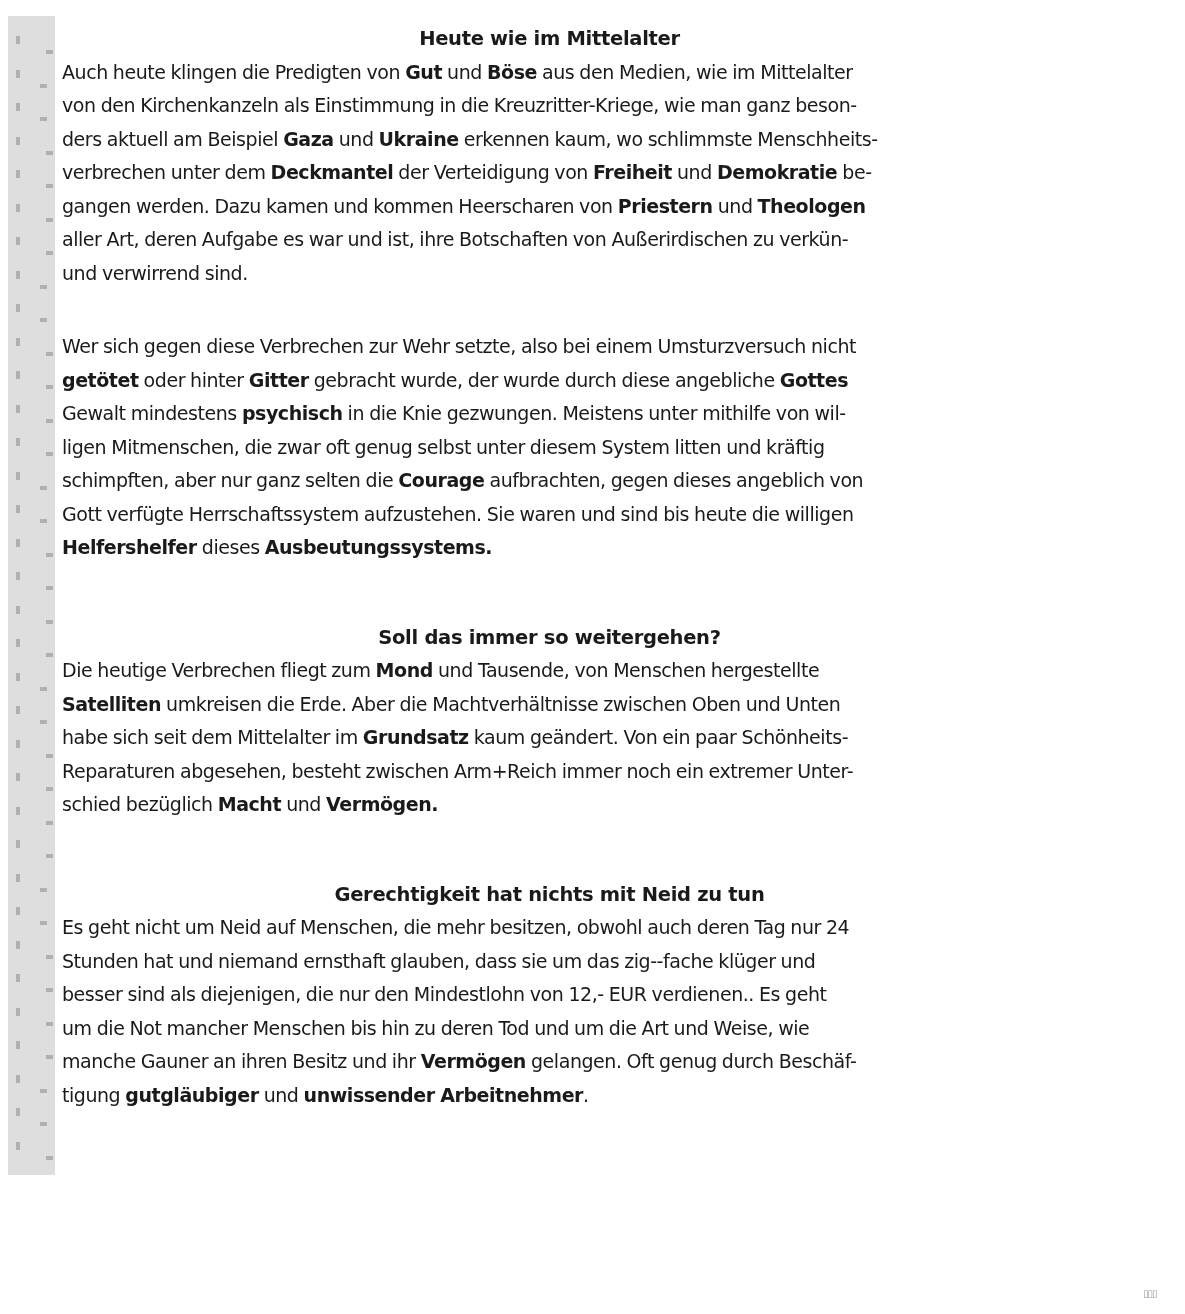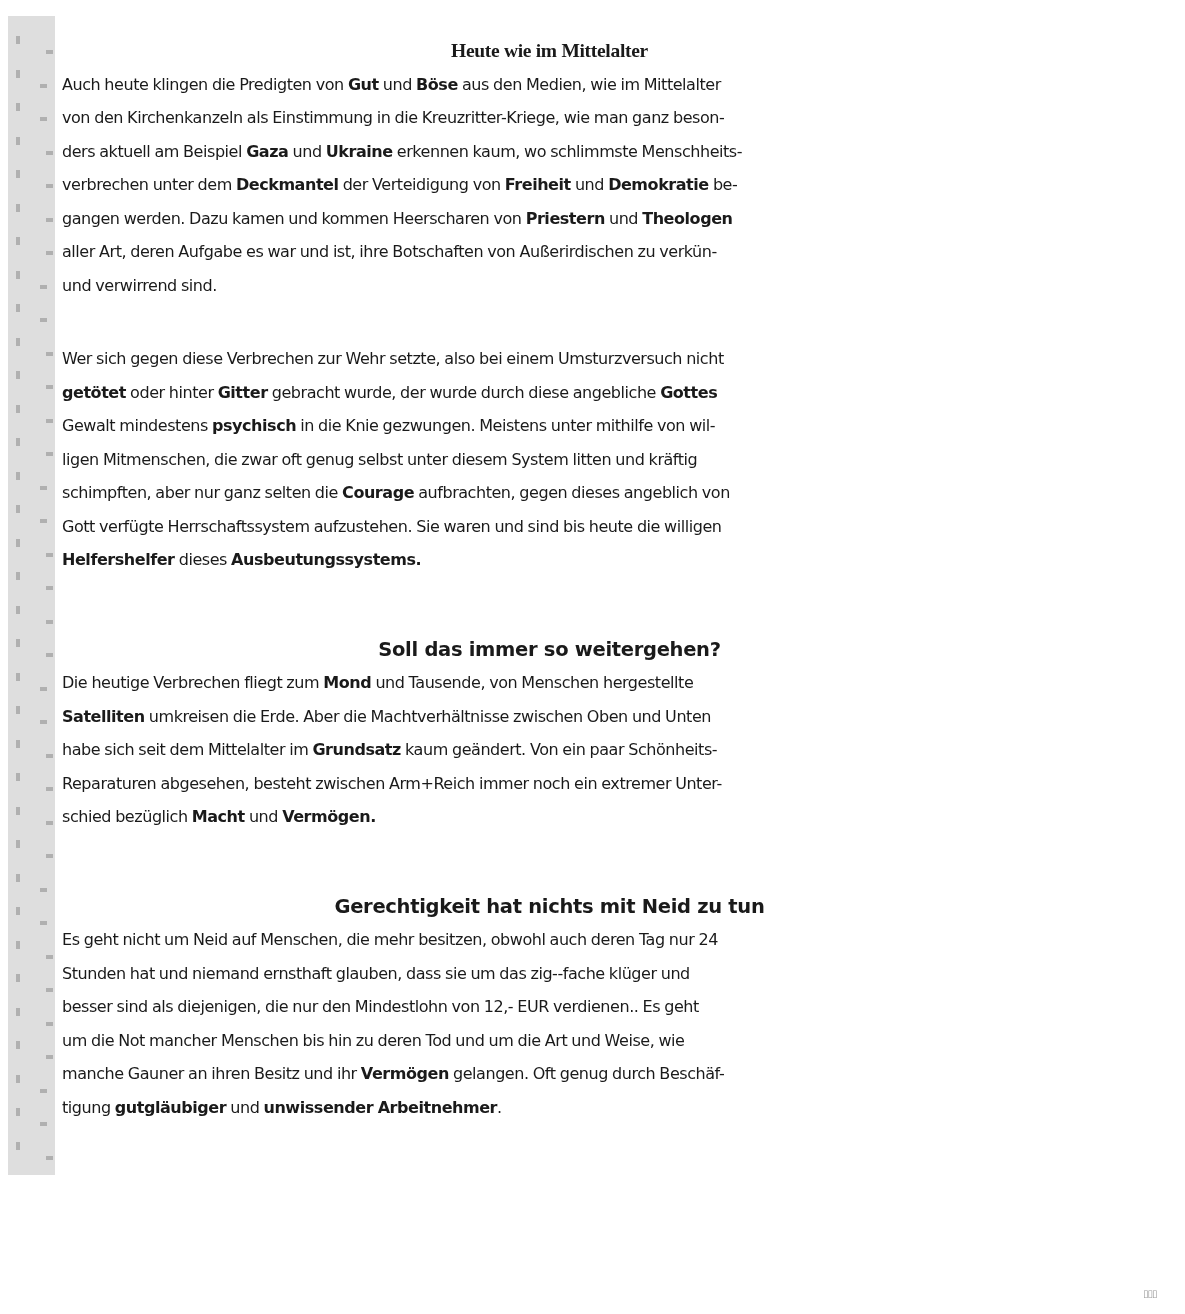--- a/index.html
+++ b/index.html
@@ -46,37 +46,37 @@
       line-height: 33.5px;
       height: 33.5px;
       margin: 0;
       letter-spacing: -0.3px;
       white-space: nowrap;
     }
     .para {
       margin: 0;
     }
     .line {
-      font-size: 16px;
+      font-size: 19px;
       line-height: 33.5px;
       height: 33.5px;
       white-space: nowrap;
       letter-spacing: -0.45px;
       word-spacing: -0.5px;
     }
     .line b {
       font-weight: bold;
     }
     .blank {
       height: 38px;
     }
     .blank.big {
       height: 40px;
     }
-    .heading.h1 { margin-top: 16px; font-family: Liberation Serif, serif; }
+    .heading.h1 { margin-top: 4px; }
     .heading.h2 { margin-top: 16px; }
     .footer-mark {
       position: absolute;
       left: 1143px;
       top: 1288px;
       font-size: 10px;
       color: #9a9a9a;
       font-family: "DejaVu Sans", sans-serif;
       letter-spacing: -1px;
     }

